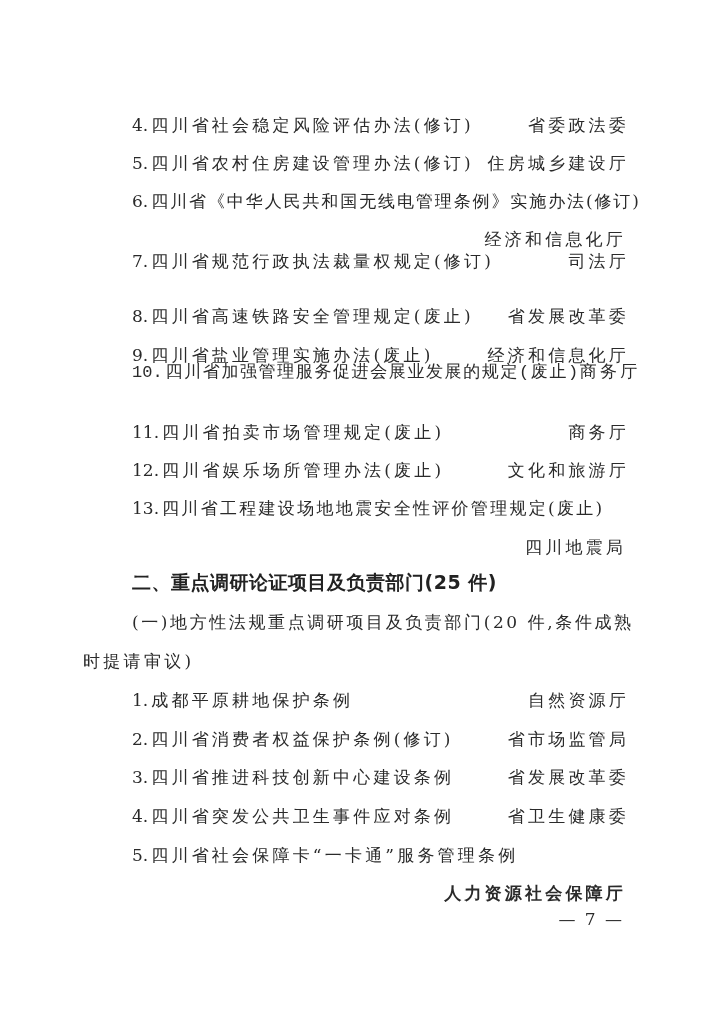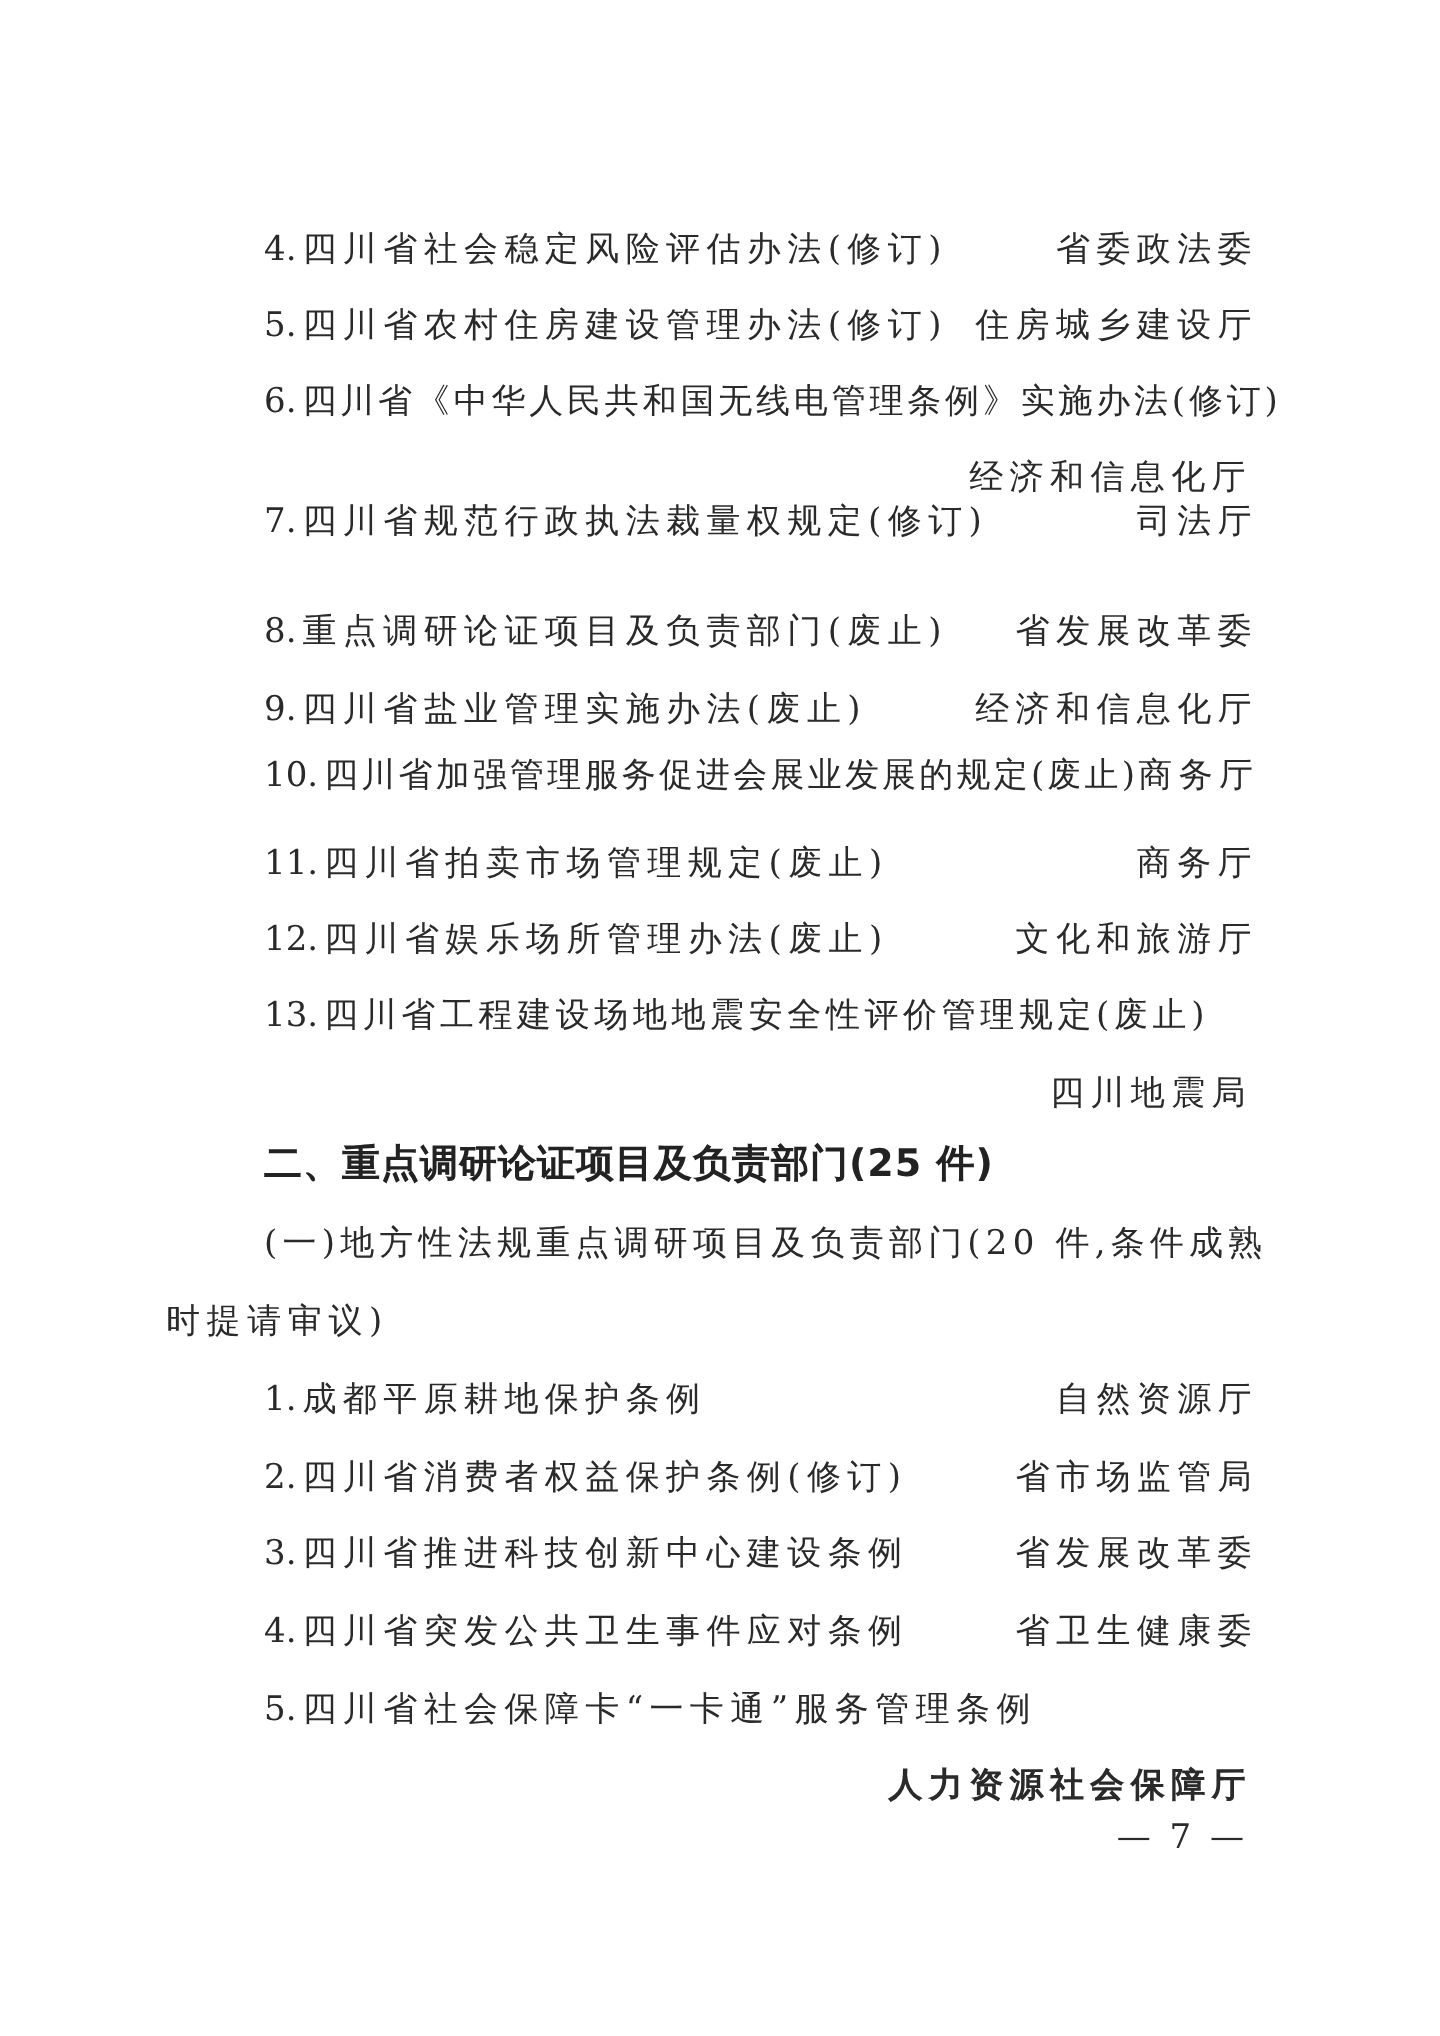--- a/index.html
+++ b/index.html
@@ -103,30 +103,30 @@
     <span class="title"><span class="num">6.</span><span>四川省《中华人民共和国无线电管理条例》实施办法(修订)</span></span>
   </div>
   <div class="dept-only" style="top:226px;">经济和信息化厅</div>
 
   <div class="line" style="top:248px;">
     <span class="title"><span class="num">7.</span><span>四川省规范行政执法裁量权规定(修订)</span></span>
     <span class="dept">司法厅</span>
   </div>
 
   <div class="line" style="top:303px;">
-    <span class="title"><span class="num">8.</span><span>重点调研论证项目及负责部门(废止)</span></span>
+    <span class="title"><span class="num">8.</span><span>四川省高速铁路安全管理规定(废止)</span></span>
     <span class="dept">省发展改革委</span>
   </div>
 
   <div class="line" style="top:342px;">
     <span class="title"><span class="num">9.</span><span>四川省盐业管理实施办法(废止)</span></span>
     <span class="dept">经济和信息化厅</span>
   </div>
 
-  <div class="line" style="top:375px; letter-spacing:1.6px;">
+  <div class="line" style="top:360px; letter-spacing:1.6px;font-family:Liberation Mono, monospace;">
     <span class="title"><span class="num">10.</span><span>四川省加强管理服务促进会展业发展的规定(废止)</span></span>
     <span class="dept">商务厅</span>
   </div>
 
   <div class="line" style="top:419px;">
     <span class="title"><span class="num">11.</span><span>四川省拍卖市场管理规定(废止)</span></span>
     <span class="dept">商务厅</span>
   </div>
 
   <div class="line" style="top:457px;">

